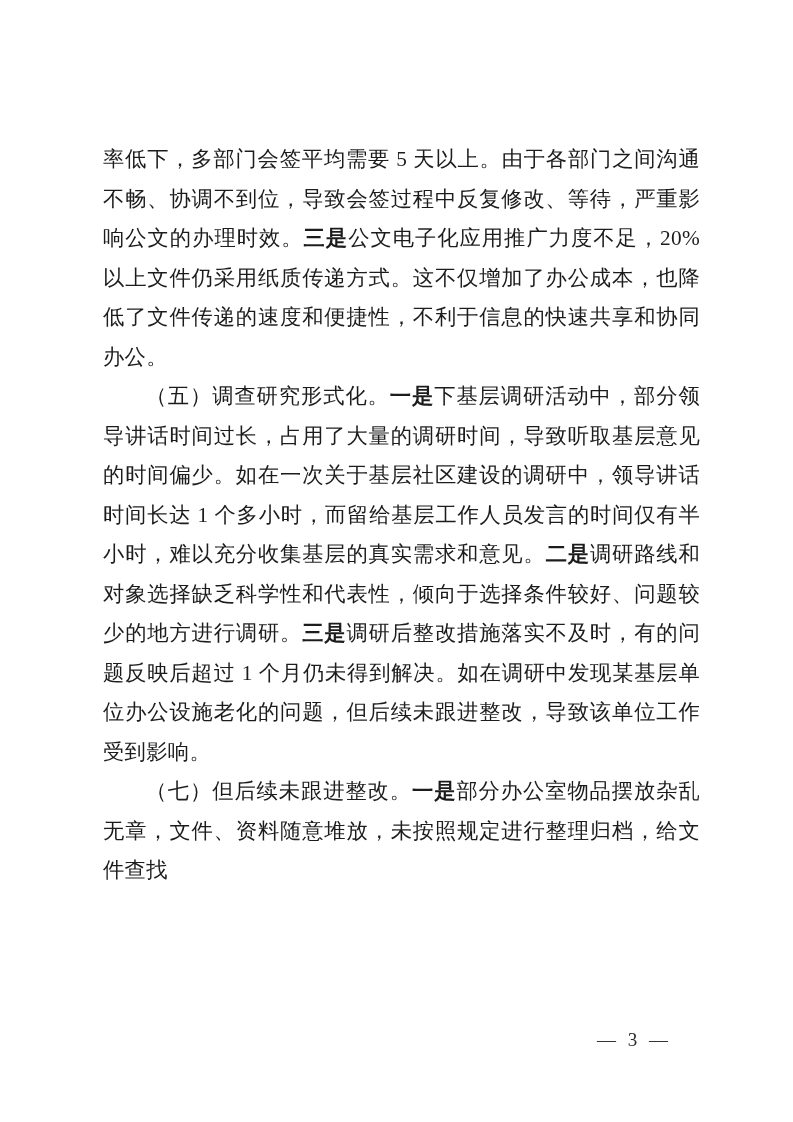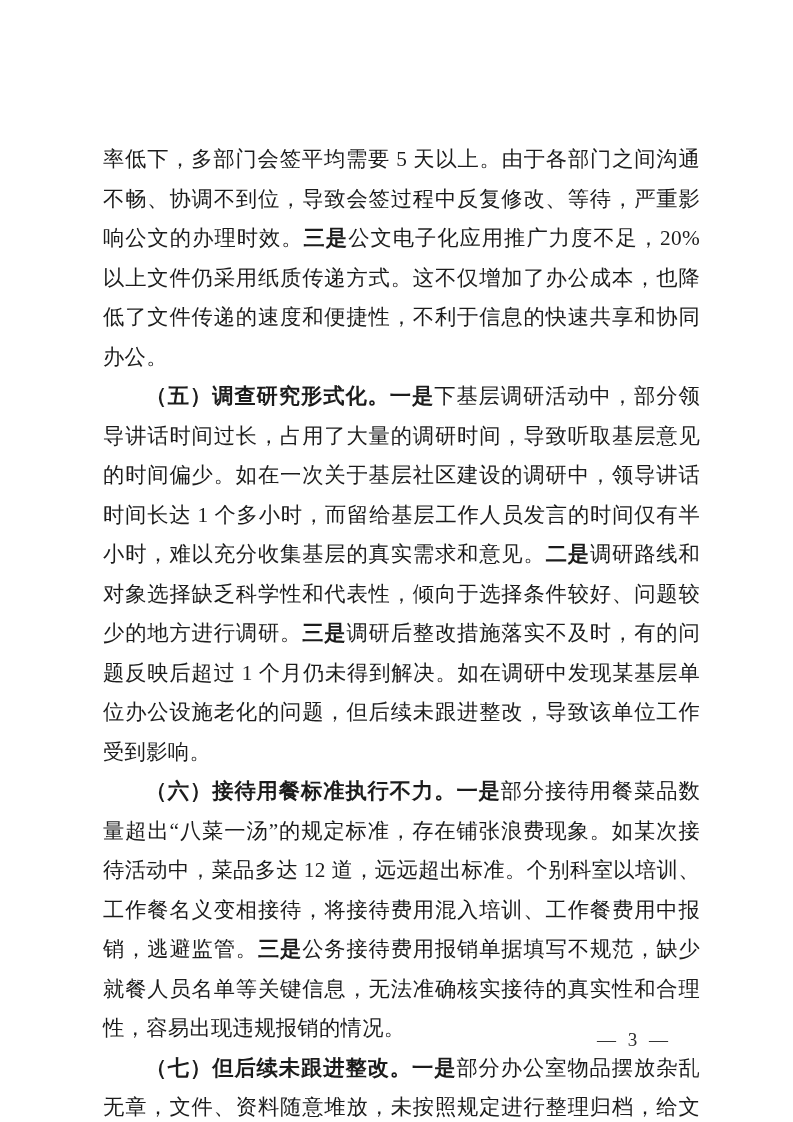--- a/index.html
+++ b/index.html
@@ -31,36 +31,35 @@
     margin: 0;
     padding: 0;
   }
   p.para.indent {
     text-indent: 2em;
   }
   .b {
     font-weight: bold;
   }
   .kai {
-    font-weight: bold;
+    font-weight: normal;
   }
   .page-number {
     position: absolute;
     top: 1028px;
     right: 125px;
     font-size: 19px;
     line-height: 24px;
     word-spacing: 7px;
     color: #2a2a2a;
   }
 </style>
 </head>
 <body>
 
 <div class="page">
   <div class="body-text">
       <p class="para"><span class="">率低下，多部门会签平均需要 5 天以上。由于各部门之间沟通不畅、协调不到位，导致会签过程中反复修改、等待，严重影响公文的办理时效。</span><span class="b">三是</span><span class="">公文电子化应用推广力度不足，20%以上文件仍采用纸质传递方式。这不仅增加了办公成本，也降低了文件传递的速度和便捷性，不利于信息的快速共享和协同办公。</span></p>
       <p class="para indent"><span class="b kai">（五）调查研究形式化。</span><span class="b">一是</span><span class="">下基层调研活动中，部分领导讲话时间过长，占用了大量的调研时间，导致听取基层意见的时间偏少。如在一次关于基层社区建设的调研中，领导讲话时间长达 1 个多小时，而留给基层工作人员发言的时间仅有半小时，难以充分收集基层的真实需求和意见。</span><span class="b">二是</span><span class="">调研路线和对象选择缺乏科学性和代表性，倾向于选择条件较好、问题较少的地方进行调研。</span><span class="b">三是</span><span class="">调研后整改措施落实不及时，有的问题反映后超过 1 个月仍未得到解决。如在调研中发现某基层单位办公设施老化的问题，但后续未跟进整改，导致该单位工作受到影响。</span></p>
-      <p class="para indent"><span class="b kai">（六）接待用餐标准执行不力。</span><span class="b">一是</span><span class="">部分接待用餐菜品数量超出“八菜一汤”的规定标准，存在铺张浪费现象。如某次接待活动中，菜品多达 12 道，远远超出标准。个别科室以培训、工作餐名义变相接待，将接待费用混入培训、工作餐费用中报销，逃避监管。</span><span class="b">三是</span><span class="">公务接待费用报销单据填写不规范，缺少就餐人员名单等关键信息，无法准确核实接待的真实性和合理性，容易出现违规报销的情况。</span></p>
       <p class="para indent"><span class="b kai">（七）但后续未跟进整改。</span><span class="b">一是</span><span class="">部分办公室物品摆放杂乱无章，文件、资料随意堆放，未按照规定进行整理归档，给文件查找</span></p>
     </div>
   <div class="page-number">— 3 —</div>
 </div>
 
 </body></html>

